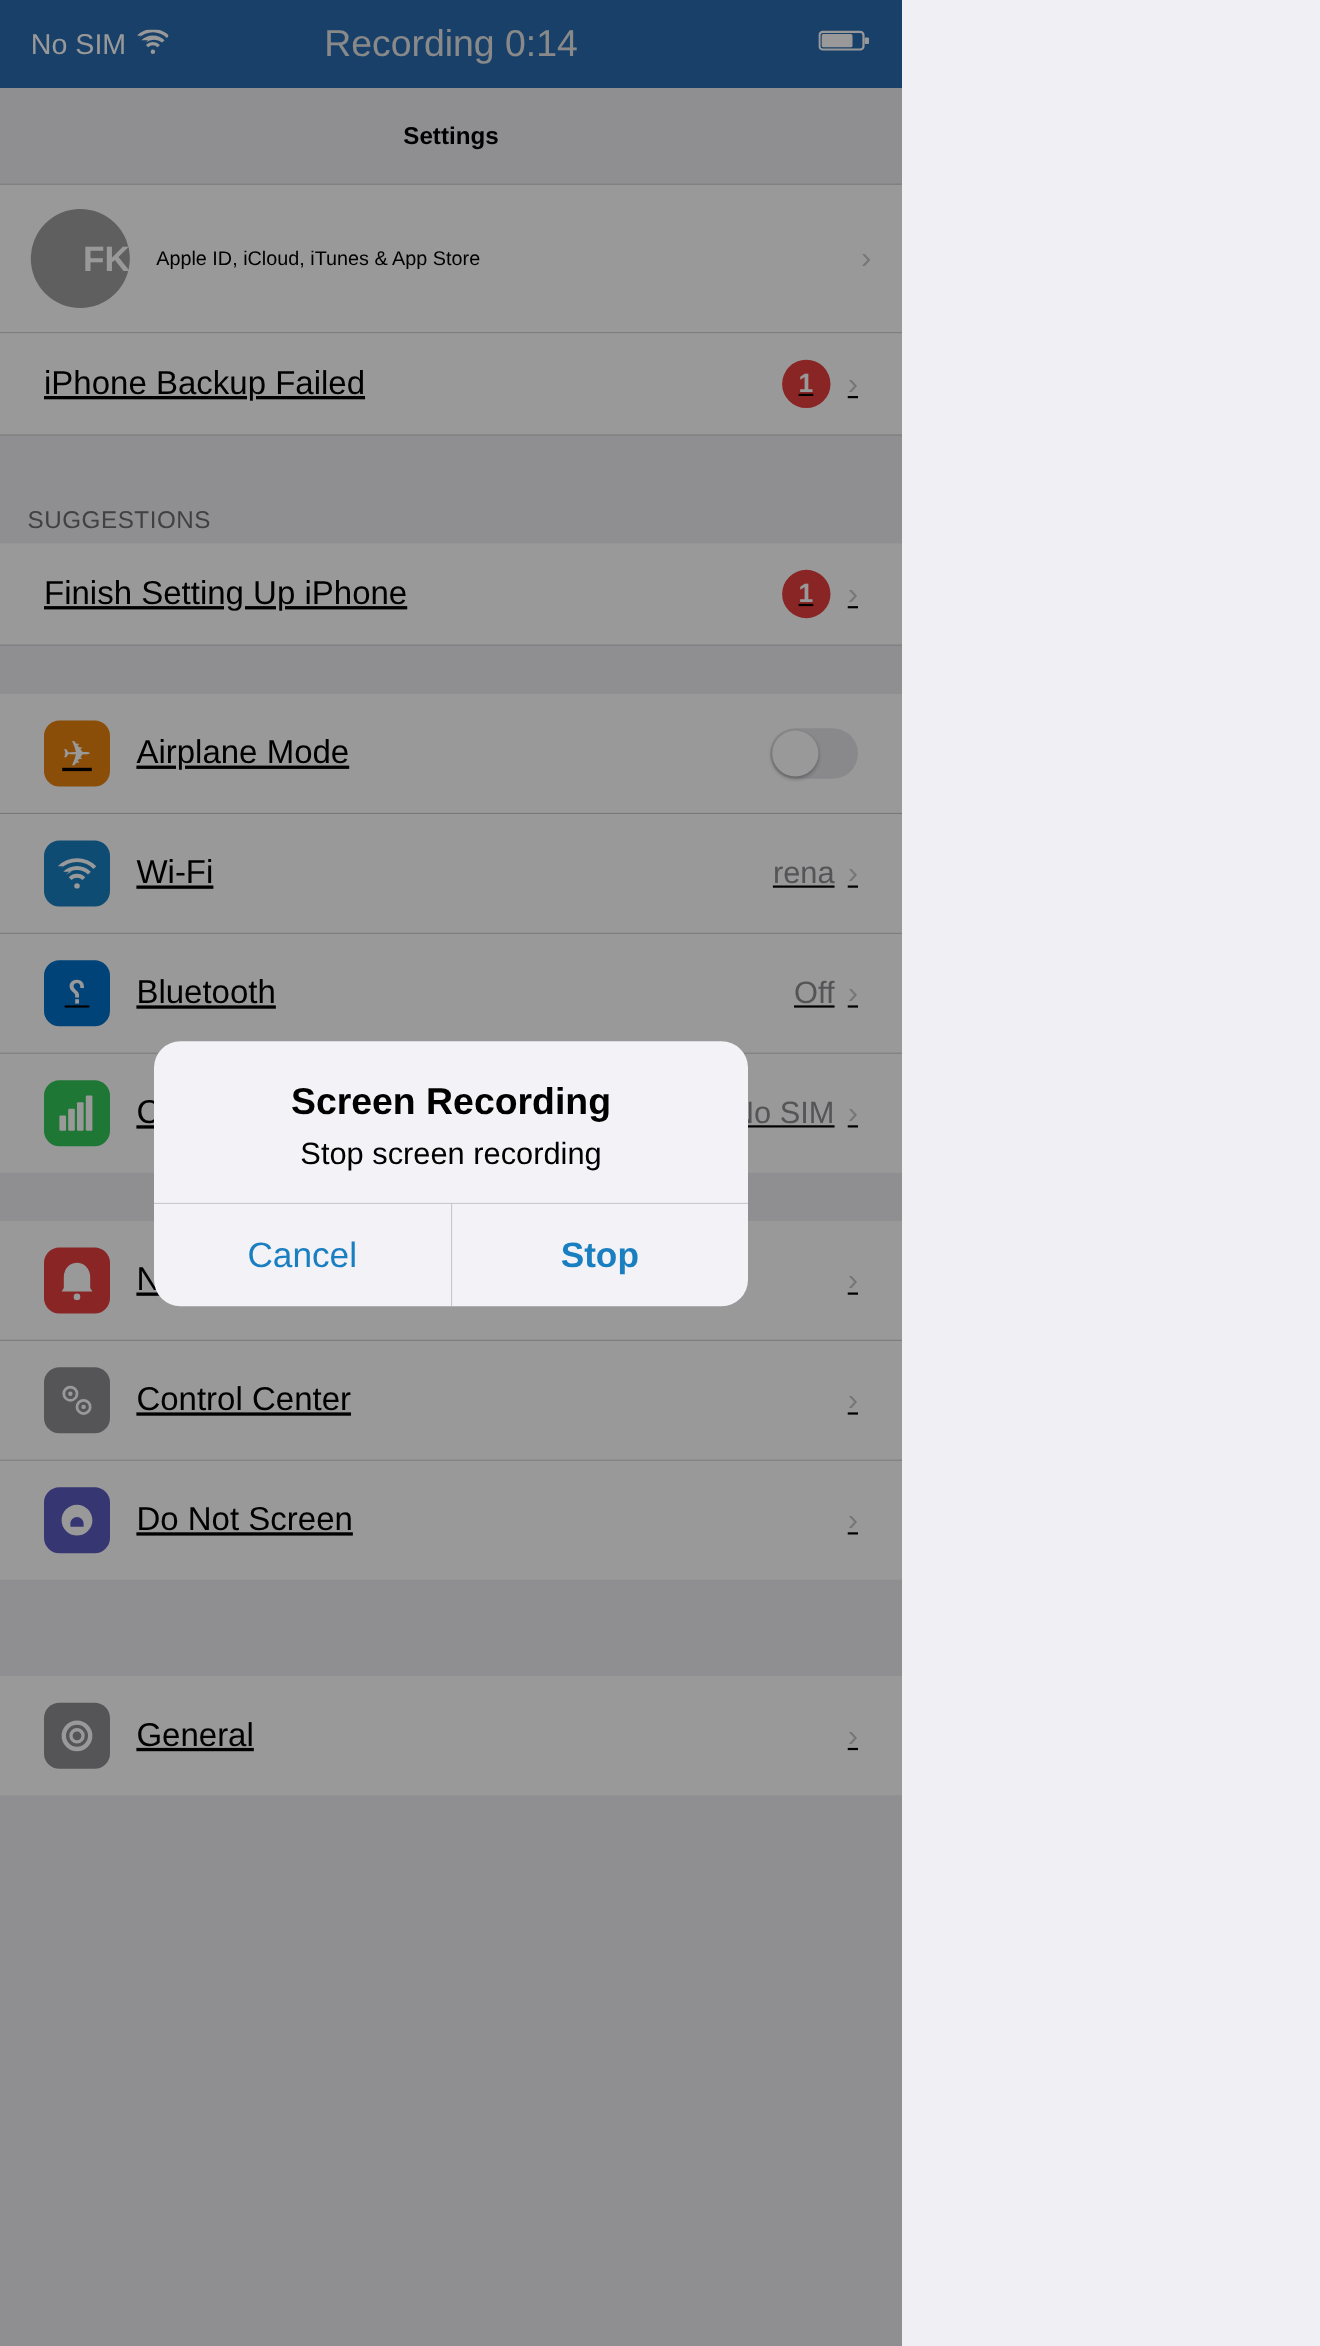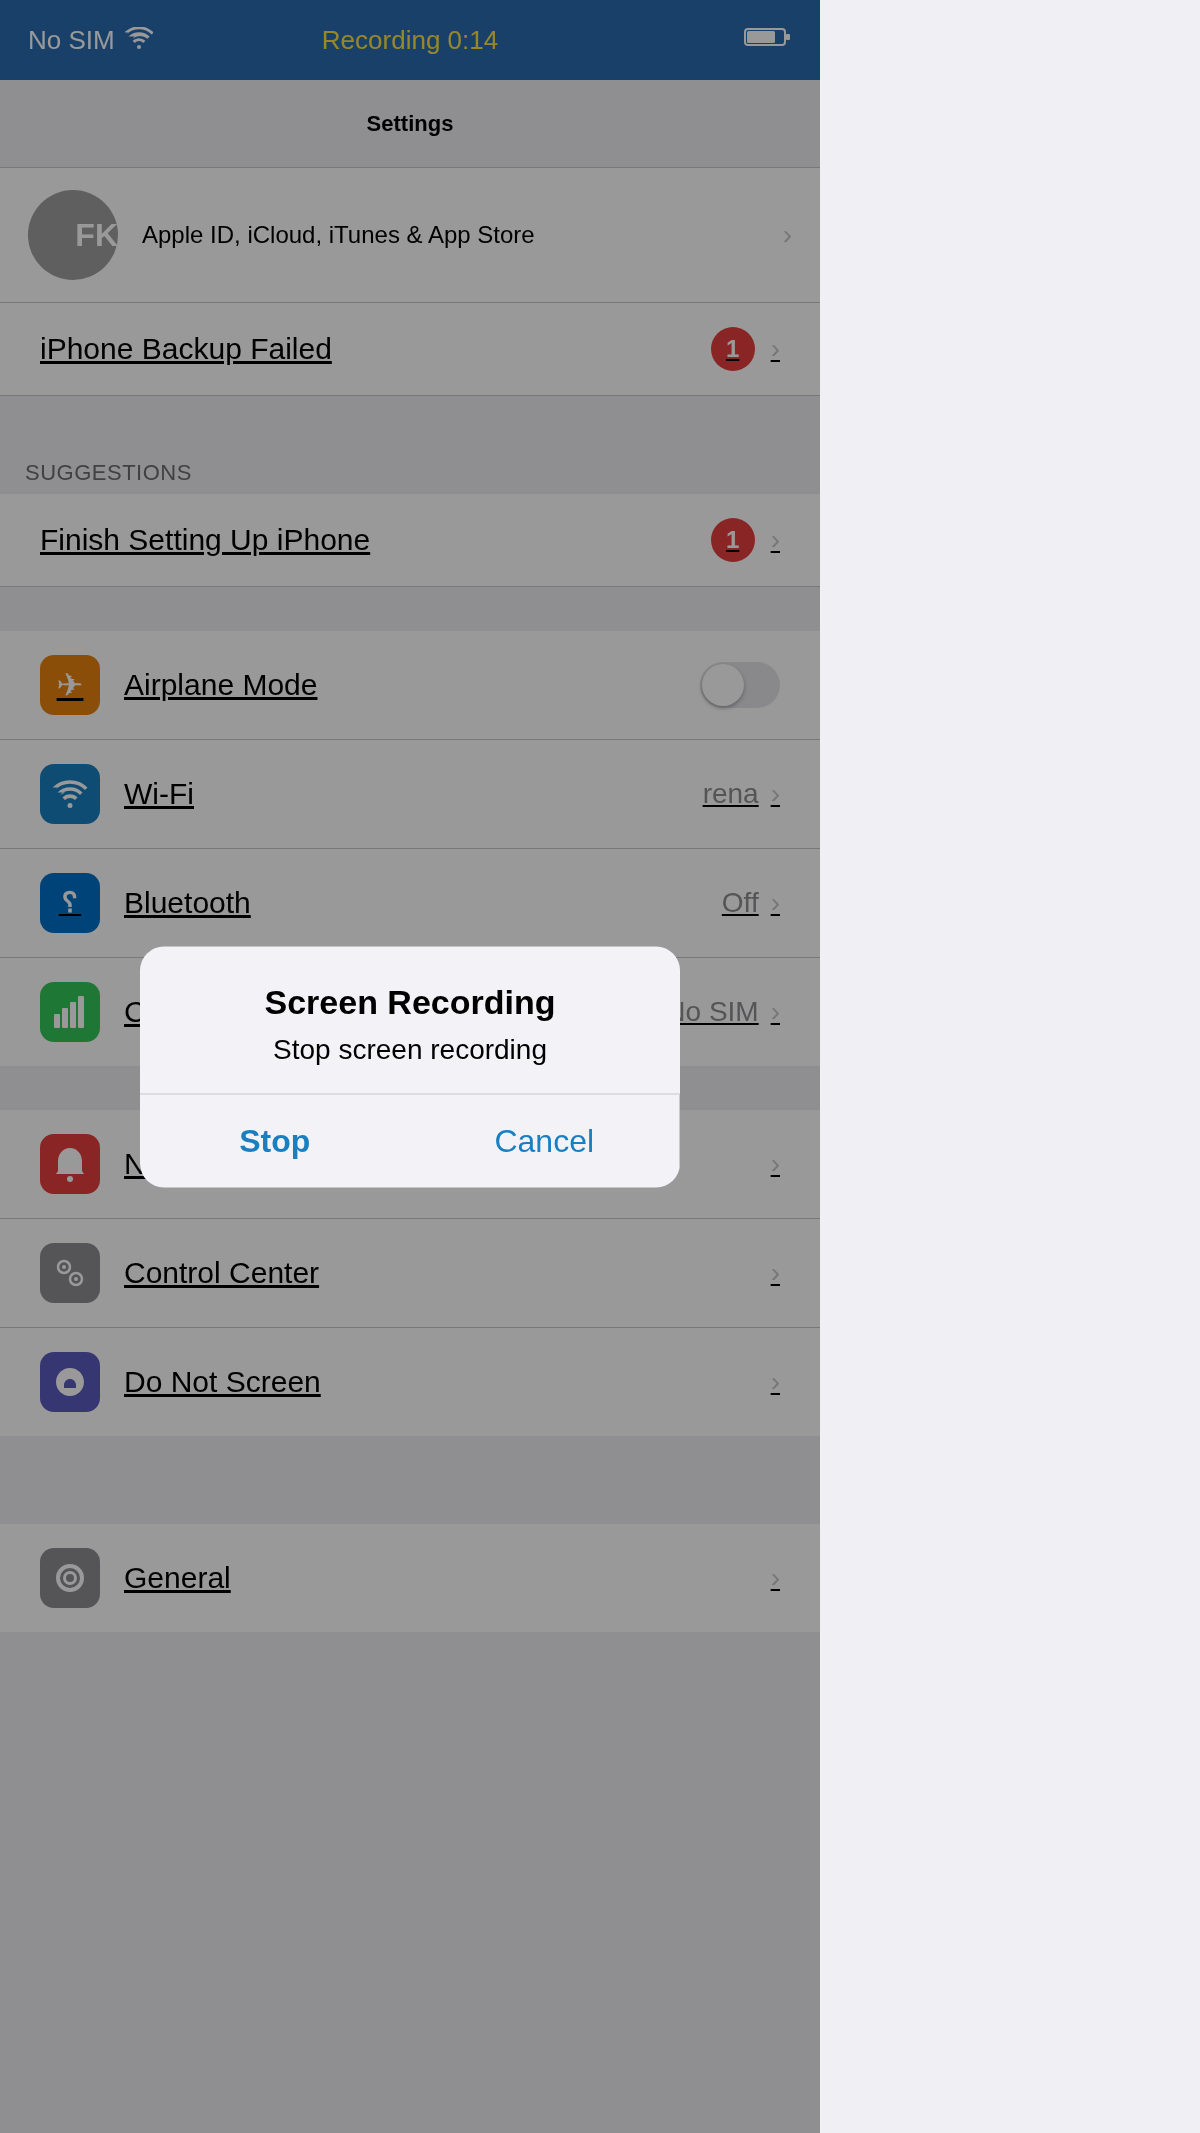--- a/index.html
+++ b/index.html
@@ -28,22 +28,22 @@
       align-items: center;
       gap: 10px;
       color: white;
       font-size: 26px;
       font-weight: 500;
     }
     .status-bar-center {
       position: absolute;
       left: 50%;
       transform: translateX(-50%);
-      color: #fde047;
-      font-size: 26px;
+      color: #e5e5e5;
+      font-size: 34px;
       text-align: center;
     }
     .status-bar-right {
       color: white;
       font-size: 26px;
     }
 
     
     .nav-bar {
       background: #efeff4;
@@ -76,21 +76,21 @@
       display: flex;
       align-items: center;
       justify-content: flex-end;
       color: white;
       font-size: 32px;
       font-weight: 600;
       flex-shrink: 0;
     }
     .profile-text {
       flex: 1;
-      font-size: 24px;
+      font-size: 18px;
       color: #000;
     }
     .profile-chevron {
       color: #c7c7cc;
       font-size: 28px;
     }
     .badge {
       background: #e53e3e;
       color: white;
       border-radius: 50%;
@@ -404,16 +404,16 @@
 
 <div class="overlay"></div>
 
 <div class="dialog">
   <div class="dialog-content">
     <div class="dialog-title">Screen Recording</div>
     <div class="dialog-message">Stop screen recording</div>
   </div>
   <div class="dialog-divider-h"></div>
   <div class="dialog-buttons">
+    <button class="dialog-btn dialog-btn-cancel">Cancel</button>
     <button class="dialog-btn dialog-btn-stop">Stop</button>
-    <button class="dialog-btn dialog-btn-cancel">Cancel</button>
   </div>
 </div>
 
 </body></html>

